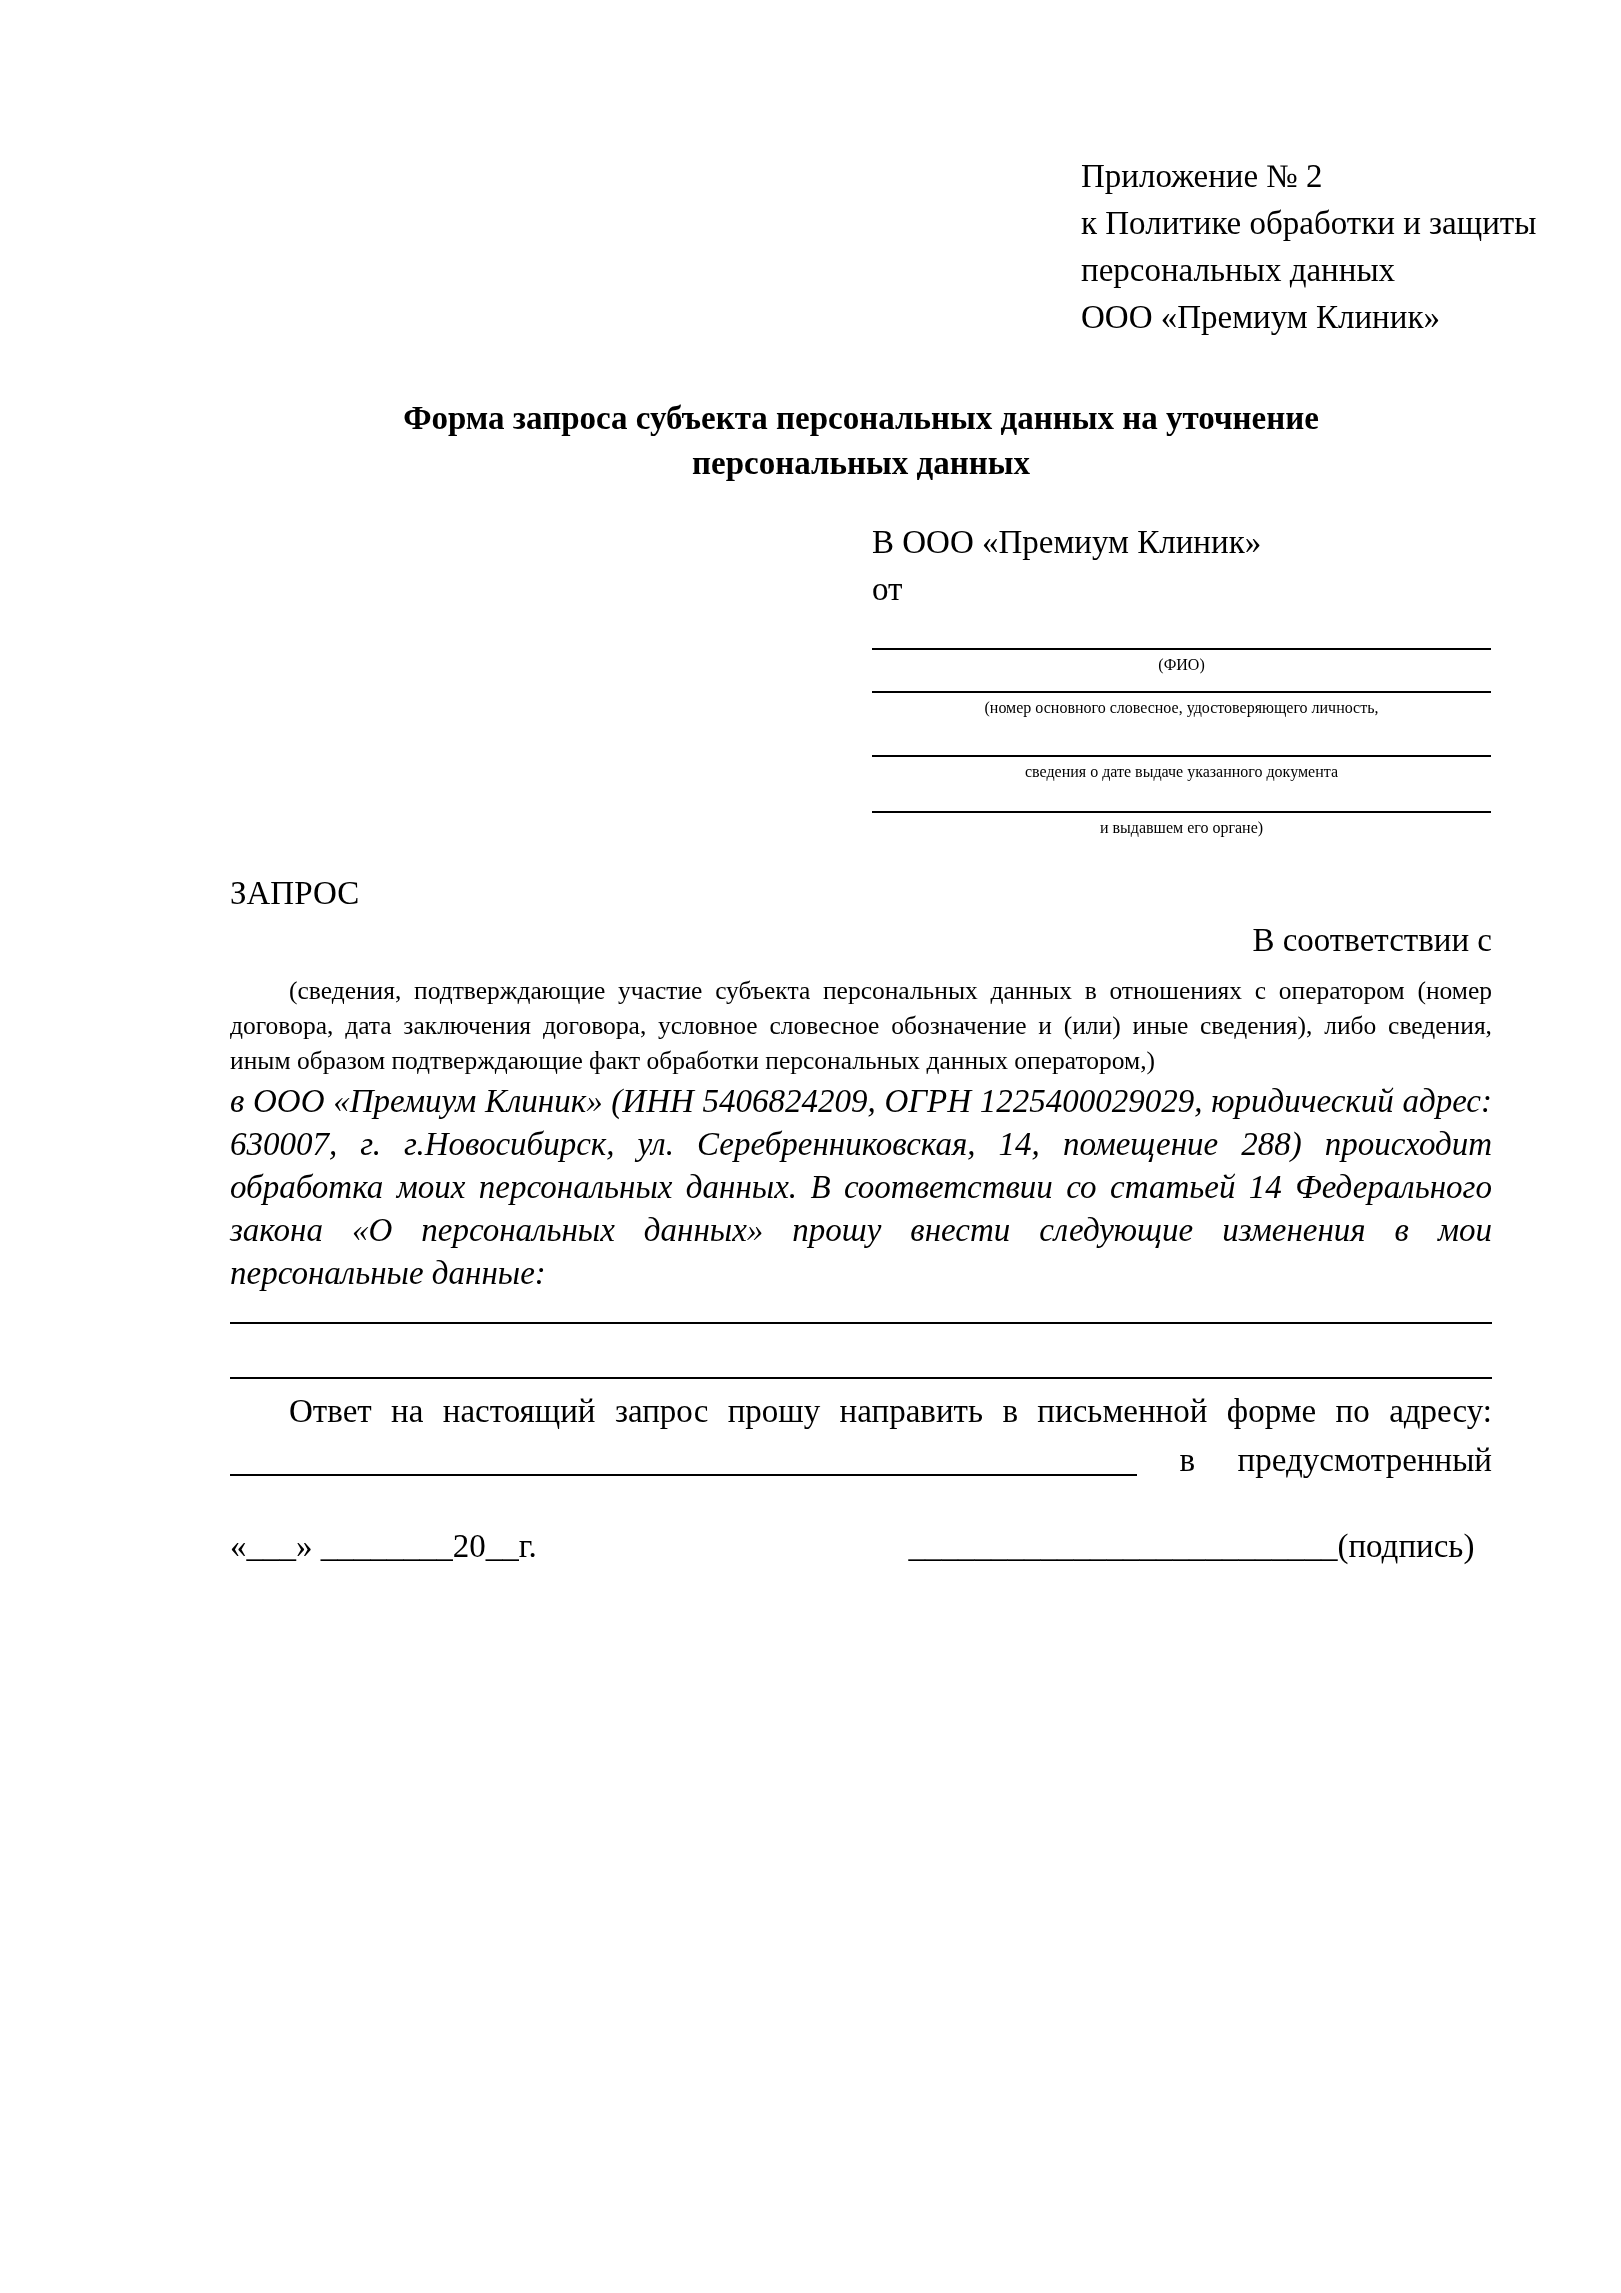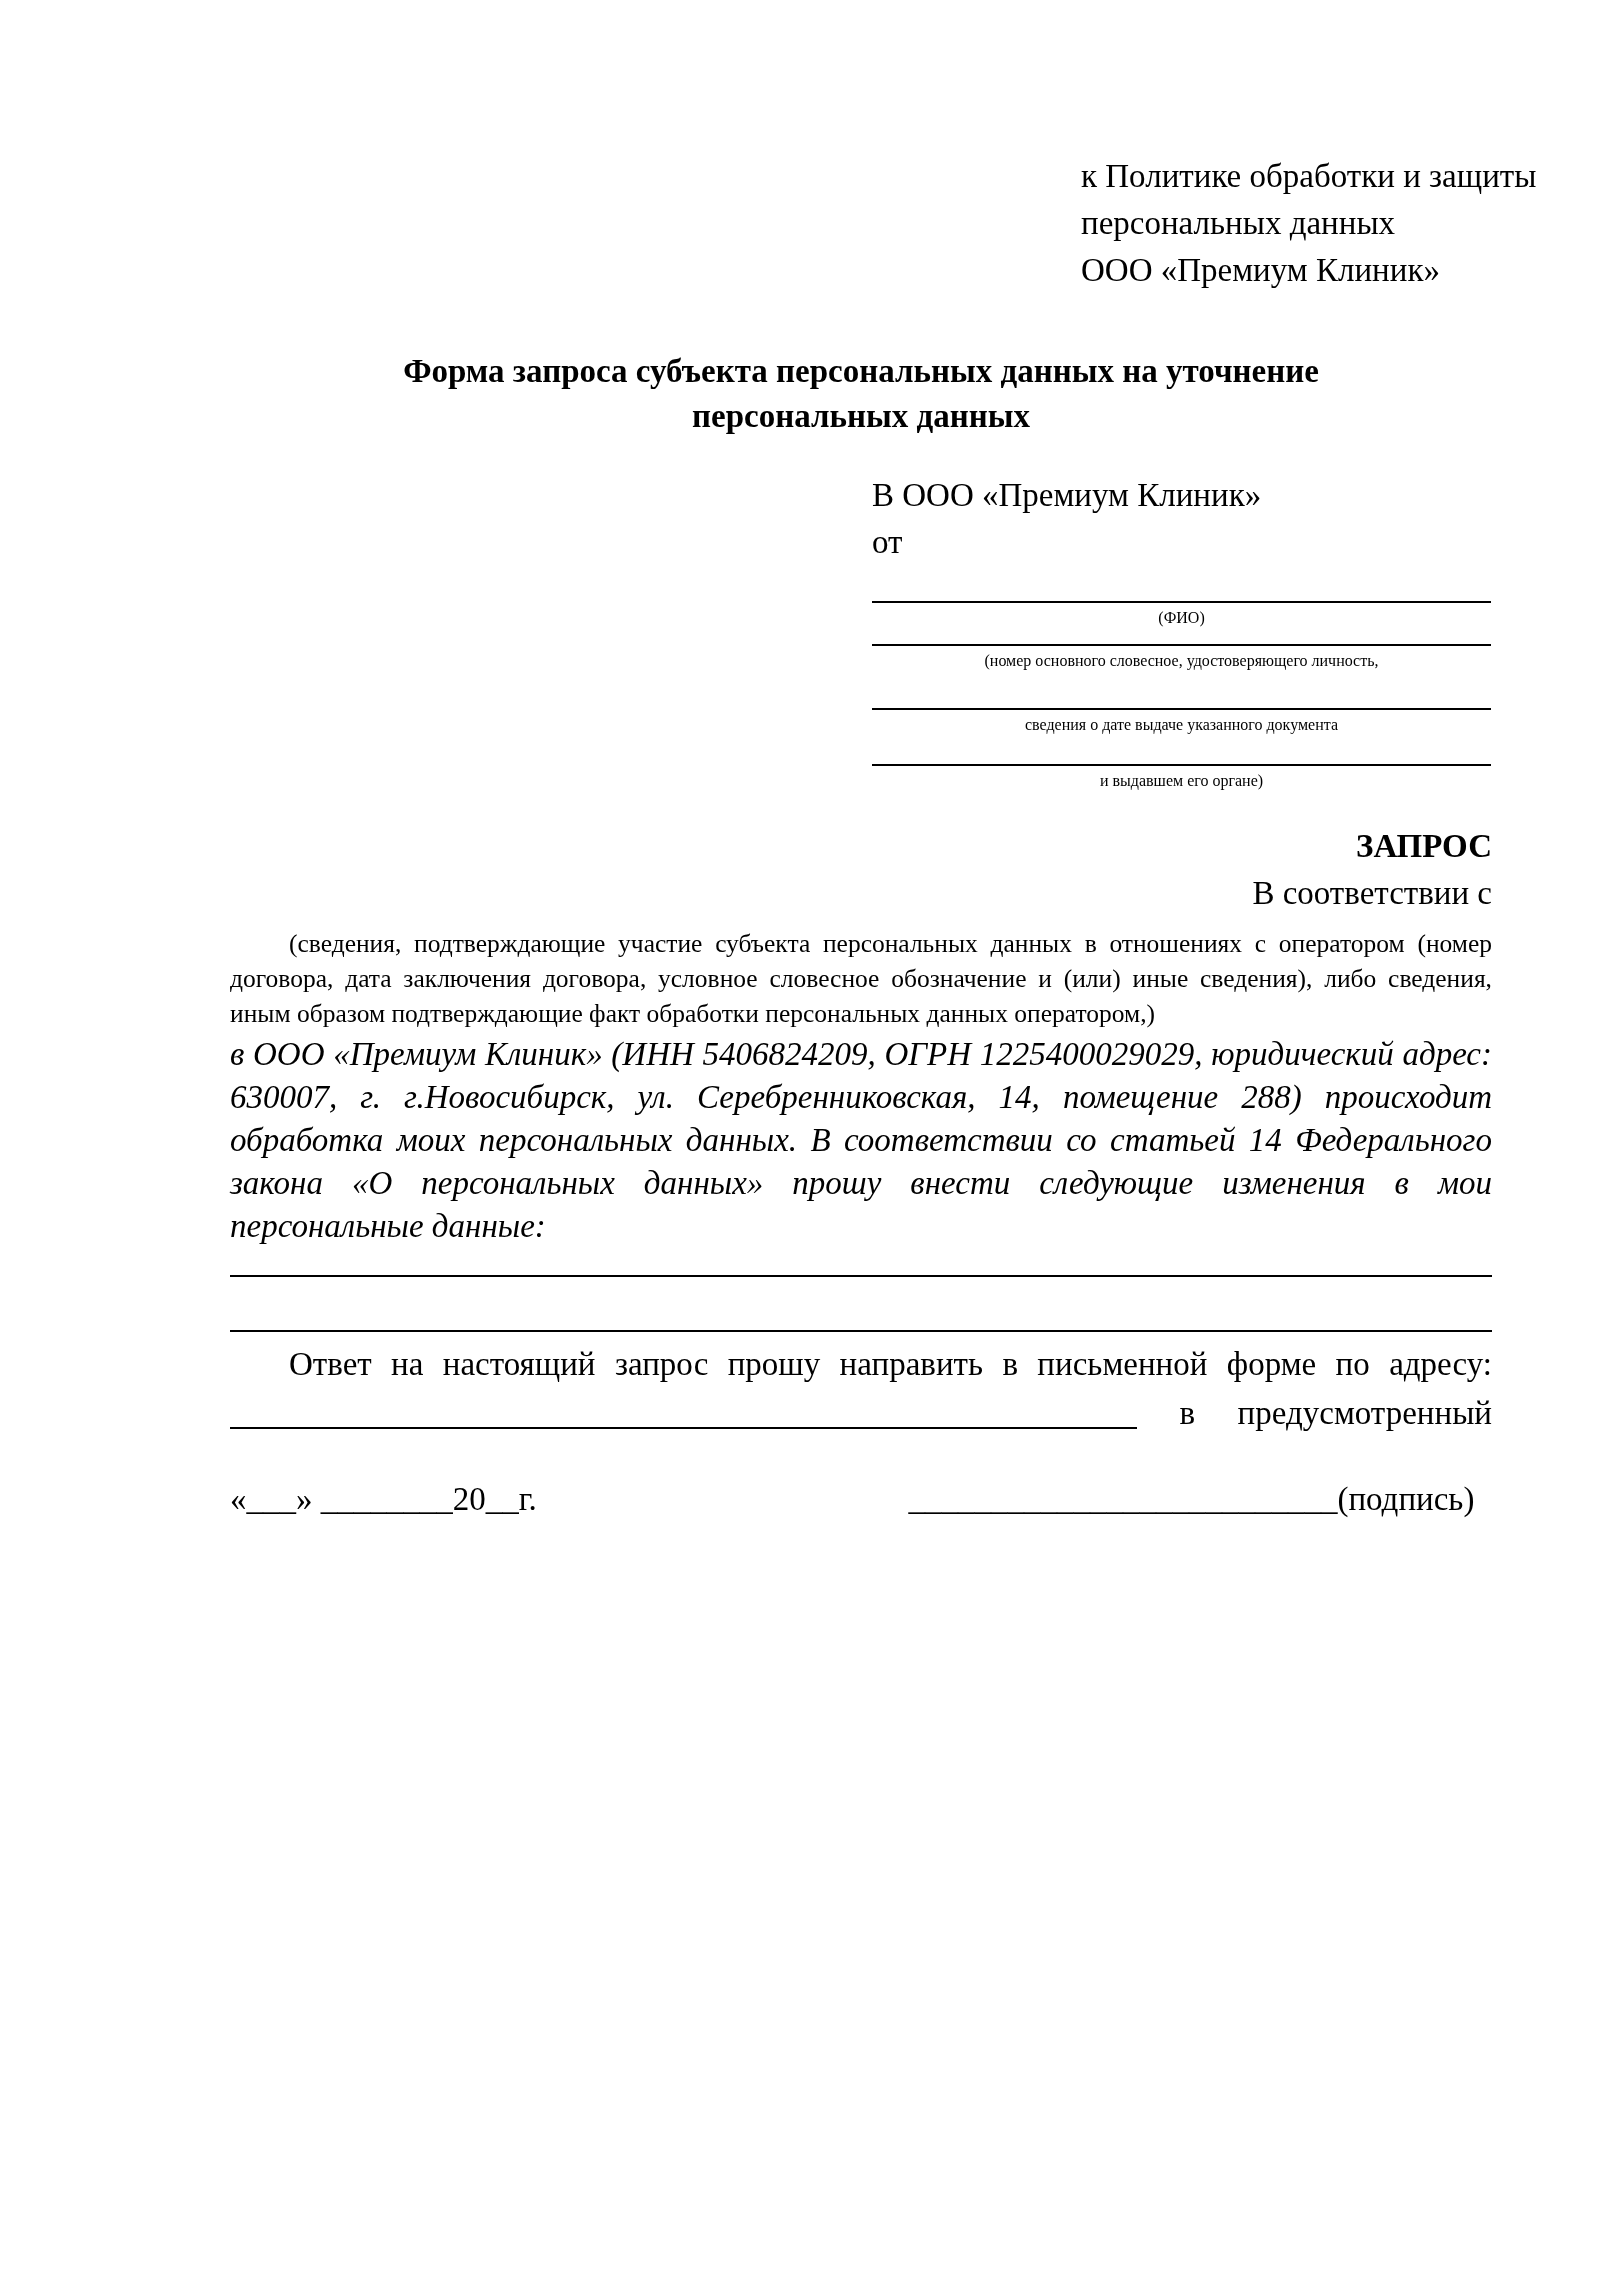--- a/index.html
+++ b/index.html
@@ -39,23 +39,22 @@
   .rule-3 { margin-top: 33px; }
   .rule-4 { margin-top: 25.5px; }
   .addr-caption {
     font-size: 16px;
     line-height: 29px;
     text-align: center;
     white-space: nowrap;
   }
   .request-heading {
     margin-top: 27.4px;
-    text-align: right;
+    text-align: left;
     line-height: 47px;
-    font-weight: bold;
   }
   .intro-row {
     display: flex;
     align-items: flex-end;
     line-height: 47px;
     flex-direction: column;
   }
   .intro-text { padding-left: 59px; white-space: nowrap; }
   .intro-rule {
     flex: 1 1 auto;
@@ -105,20 +104,21 @@
     padding-right: 17.6px;
     line-height: 45px;
   }
 </style>
 </head>
 <body>
 
 <div class="page">
 
   <div class="appendix">
+    <div>Приложение № 2</div>
     <div>к Политике обработки и защиты</div>
     <div>персональных данных</div>
     <div>ООО «Премиум Клиник»</div>
   </div>
 
   <div class="doc-title">Форма запроса субъекта персональных данных на уточнение персональных данных</div>
 
   <div class="addressee">
     <div>В ООО «Премиум Клиник»</div>
     <div>от</div>

